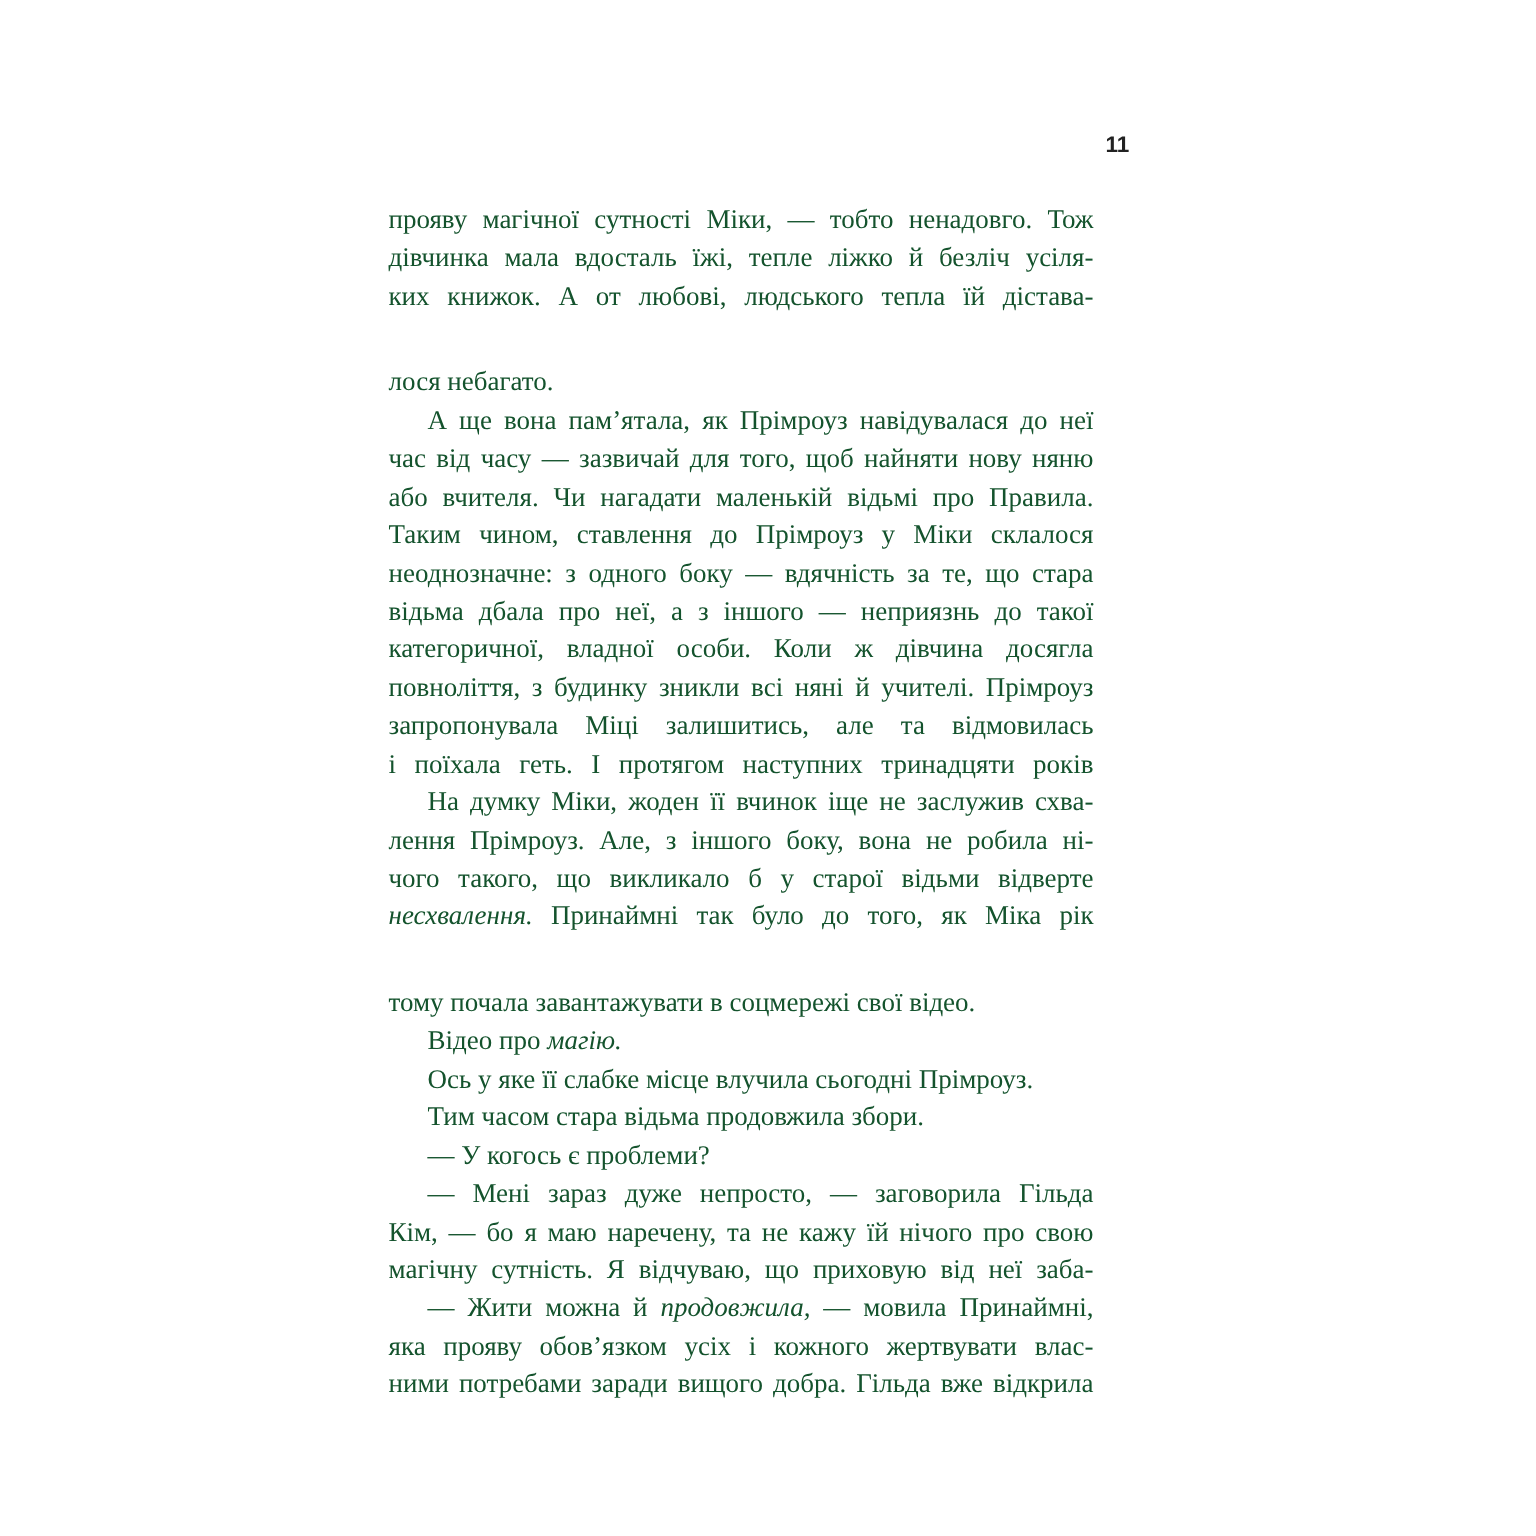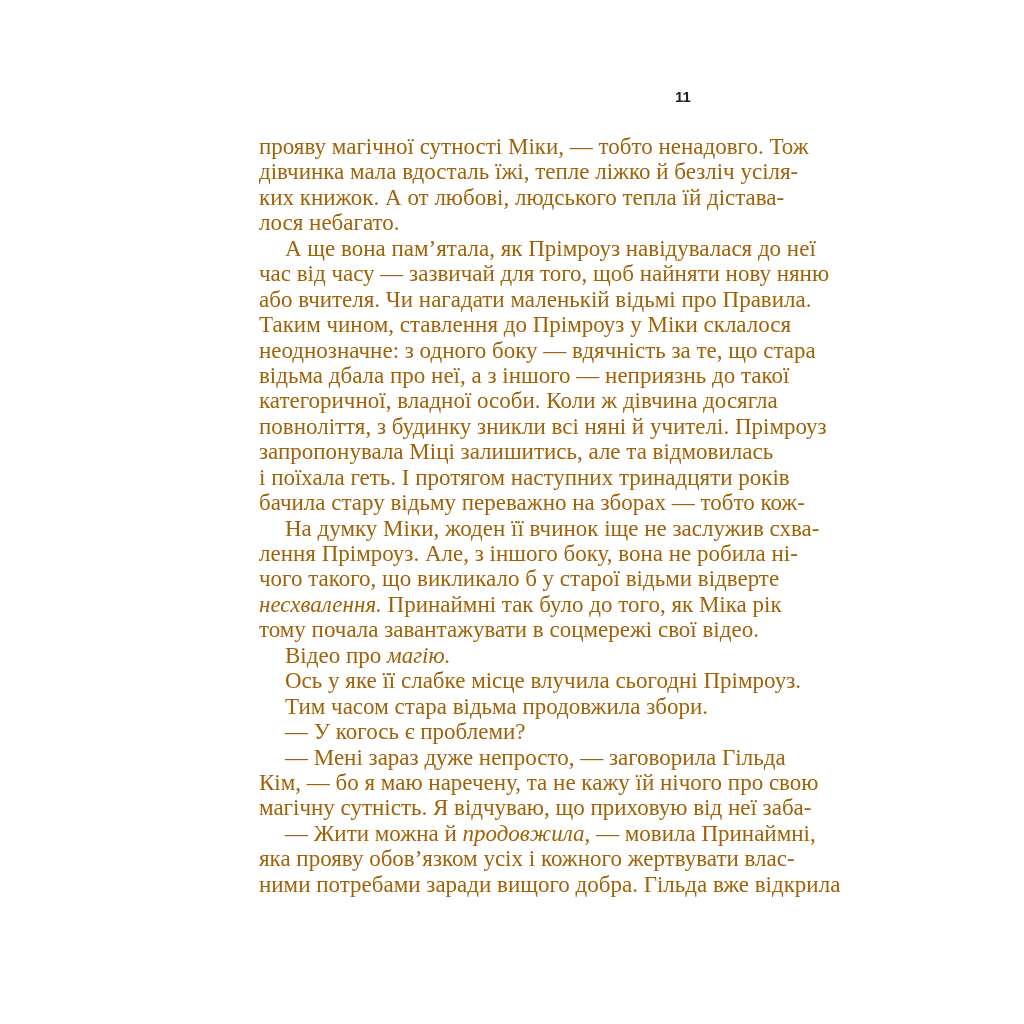--- a/index.html
+++ b/index.html
@@ -1,26 +1,26 @@
 <!DOCTYPE html>
 <html><head>
 <meta charset="utf-8">
 <style>
   html, body { margin:0; padding:0; background:#ffffff; }
   body { width:1024px; height:1024px; position:relative; overflow:hidden; }
   .page-number {
-    position:absolute; left:669px; top:88px; width:28px; text-align:center;
+    position:absolute; left:737px; top:88px; width:28px; text-align:left;
     font-family:"Liberation Sans", sans-serif; font-weight:bold; font-size:15px; color:#222;
   }
   .text-block {
     position:absolute; left:259px; top:134px; width:470px;
-    font-family:"Liberation Serif", serif; font-size:23px; line-height:25.45px; color:#a16207;
+    font-family:"Liberation Serif", serif; font-size:18px; line-height:25.45px; color:#14532d;
   }
   .line { display:block; white-space:nowrap; text-align:justify; text-align-last:justify; height:25.45px; }
-  .line.last { text-align-last:left; }
+  .line.last { text-align-last:left;margin-top:32px; }
   .line.indent { padding-left:26px; }
   .line.indent-last { padding-left:26px; text-align-last:left; }
   .line i { font-style:italic; }
 </style>
 </head>
 <body>
 
 <div class="page-number">11</div>
 
 <div class="text-block">
@@ -31,21 +31,20 @@
   <span class="line indent">А ще вона пам’ятала, як Прімроуз навідувалася до неї</span>
   <span class="line">час від часу — зазвичай для того, щоб найняти нову няню</span>
   <span class="line">або вчителя. Чи нагадати маленькій відьмі про Правила.</span>
   <span class="line">Таким чином, ставлення до Прімроуз у Міки склалося</span>
   <span class="line">неоднозначне: з одного боку — вдячність за те, що стара</span>
   <span class="line">відьма дбала про неї, а з іншого — неприязнь до такої</span>
   <span class="line">категоричної, владної особи. Коли ж дівчина досягла</span>
   <span class="line">повноліття, з будинку зникли всі няні й учителі. Прімроуз</span>
   <span class="line">запропонувала Міці залишитись, але та відмовилась</span>
   <span class="line">і поїхала геть. І протягом наступних тринадцяти років</span>
-  <span class="line">бачила стару відьму переважно на зборах — тобто кож-</span>
   <span class="line indent">На думку Міки, жоден її вчинок іще не заслужив схва-</span>
   <span class="line">лення Прімроуз. Але, з іншого боку, вона не робила ні-</span>
   <span class="line">чого такого, що викликало б у старої відьми відверте</span>
   <span class="line"><i>несхвалення.</i><span> Принаймні так було до того, як Міка рік</span></span>
   <span class="line last">тому почала завантажувати в соцмережі свої відео.</span>
   <span class="line indent-last"><span>Відео про </span><i>магію.</i></span>
   <span class="line indent-last">Ось у яке її слабке місце влучила сьогодні Прімроуз.</span>
   <span class="line indent-last">Тим часом стара відьма продовжила збори.</span>
   <span class="line indent-last">— У когось є проблеми?</span>
   <span class="line indent">— Мені зараз дуже непросто, — заговорила Гільда</span>

